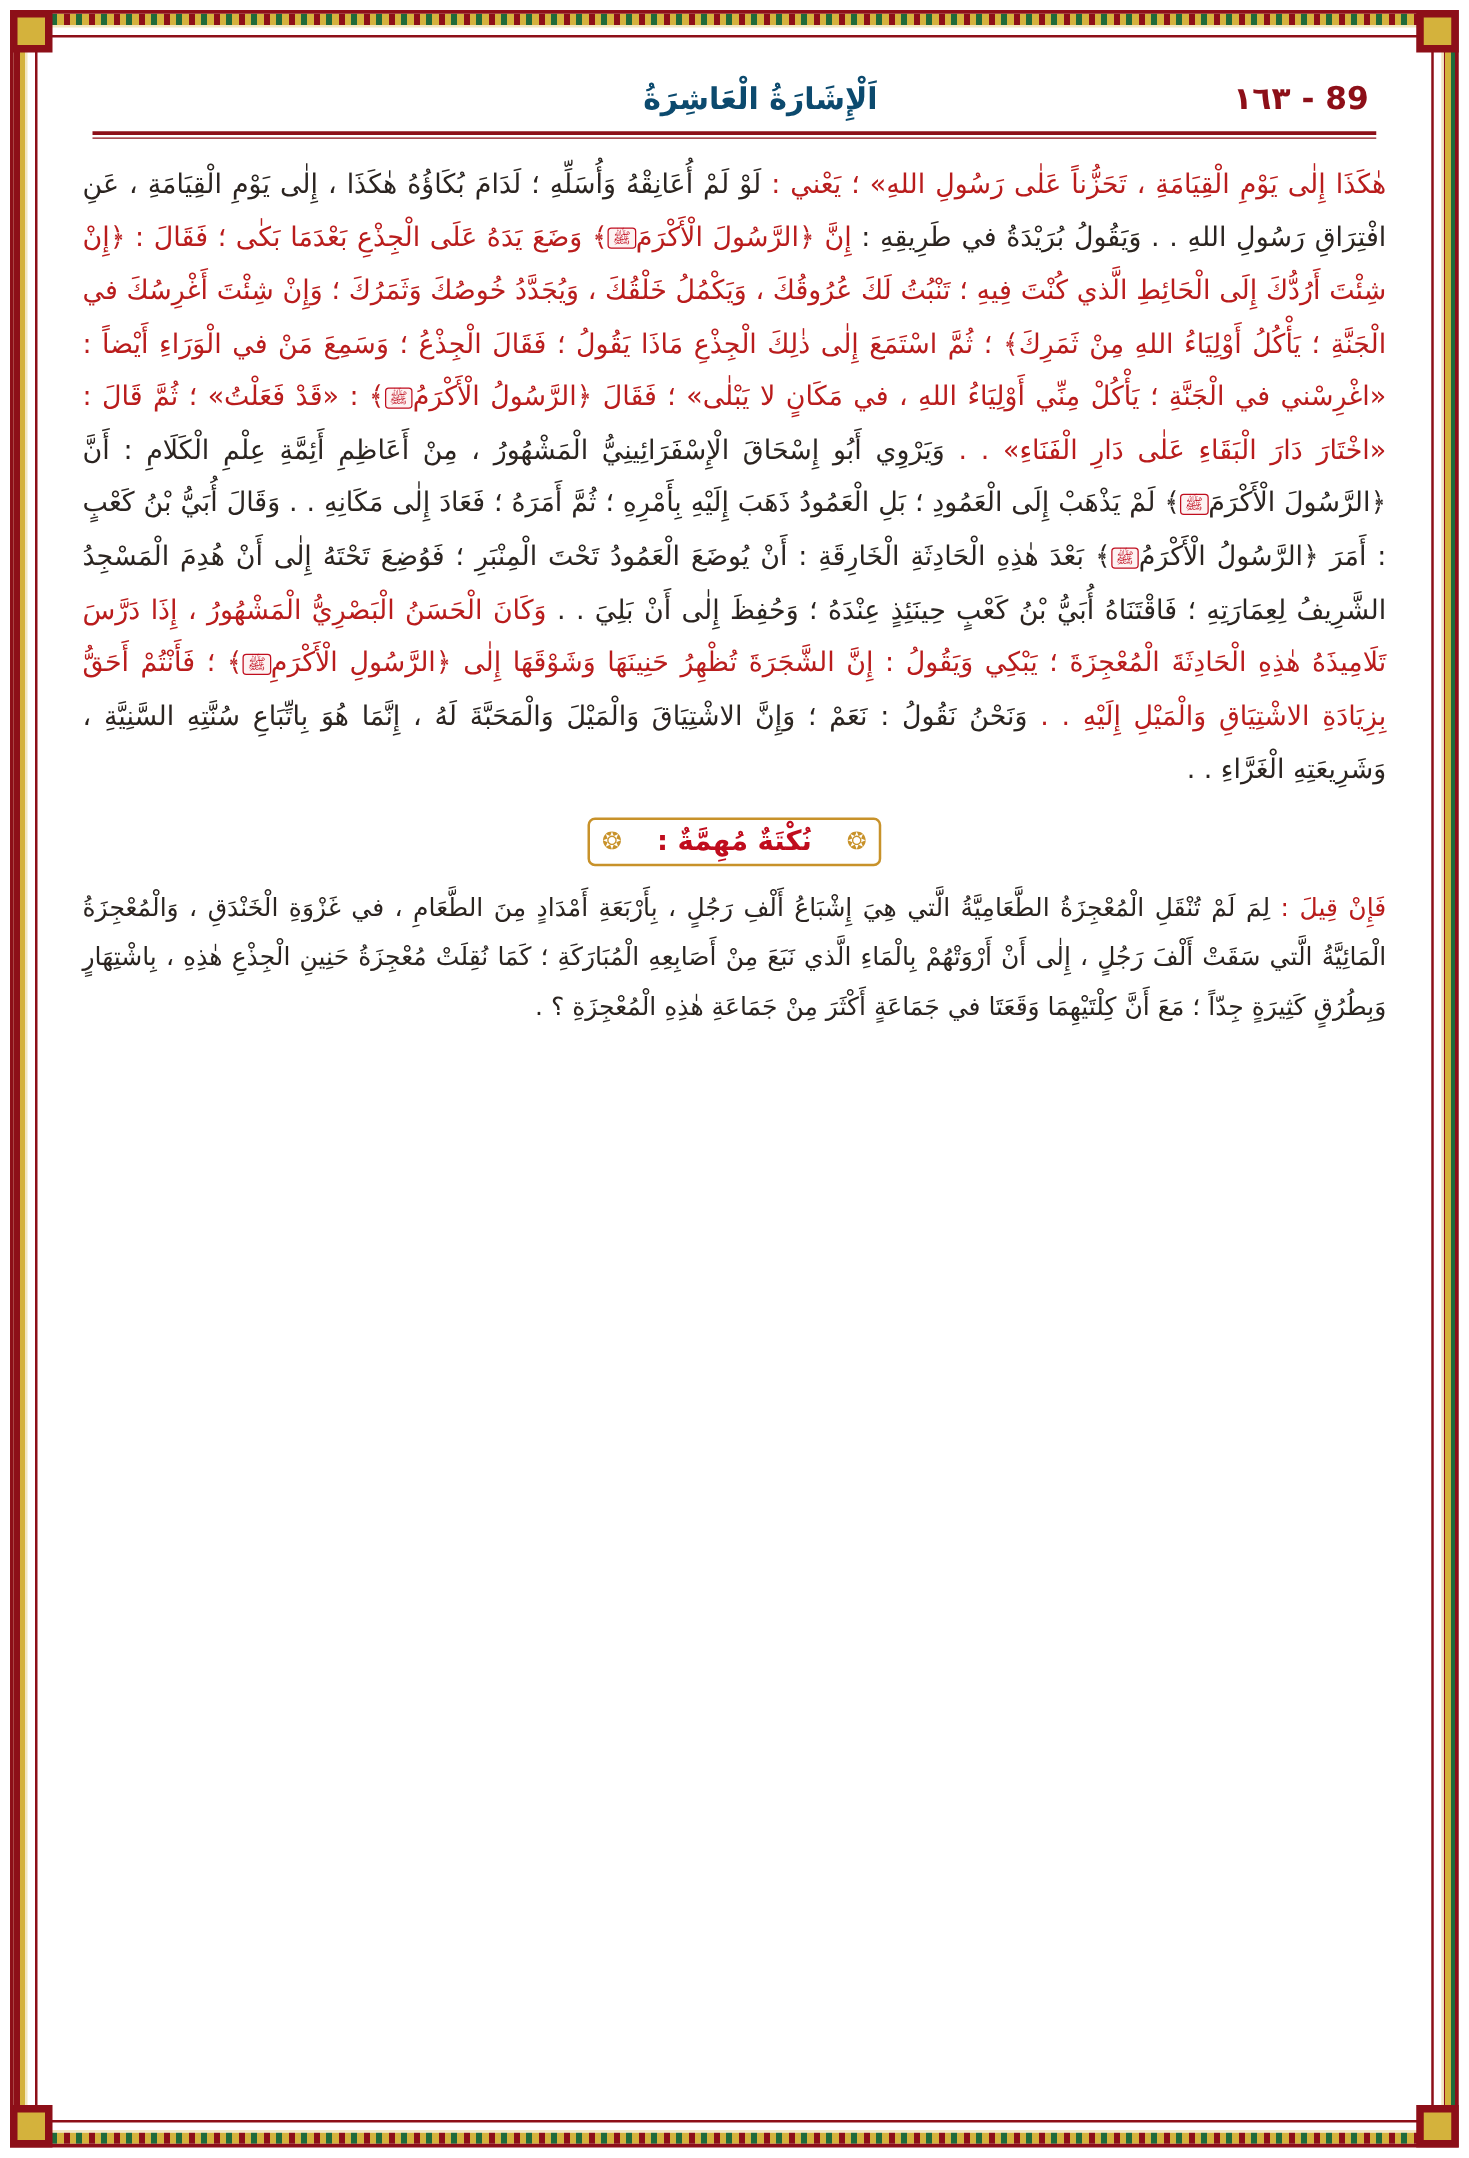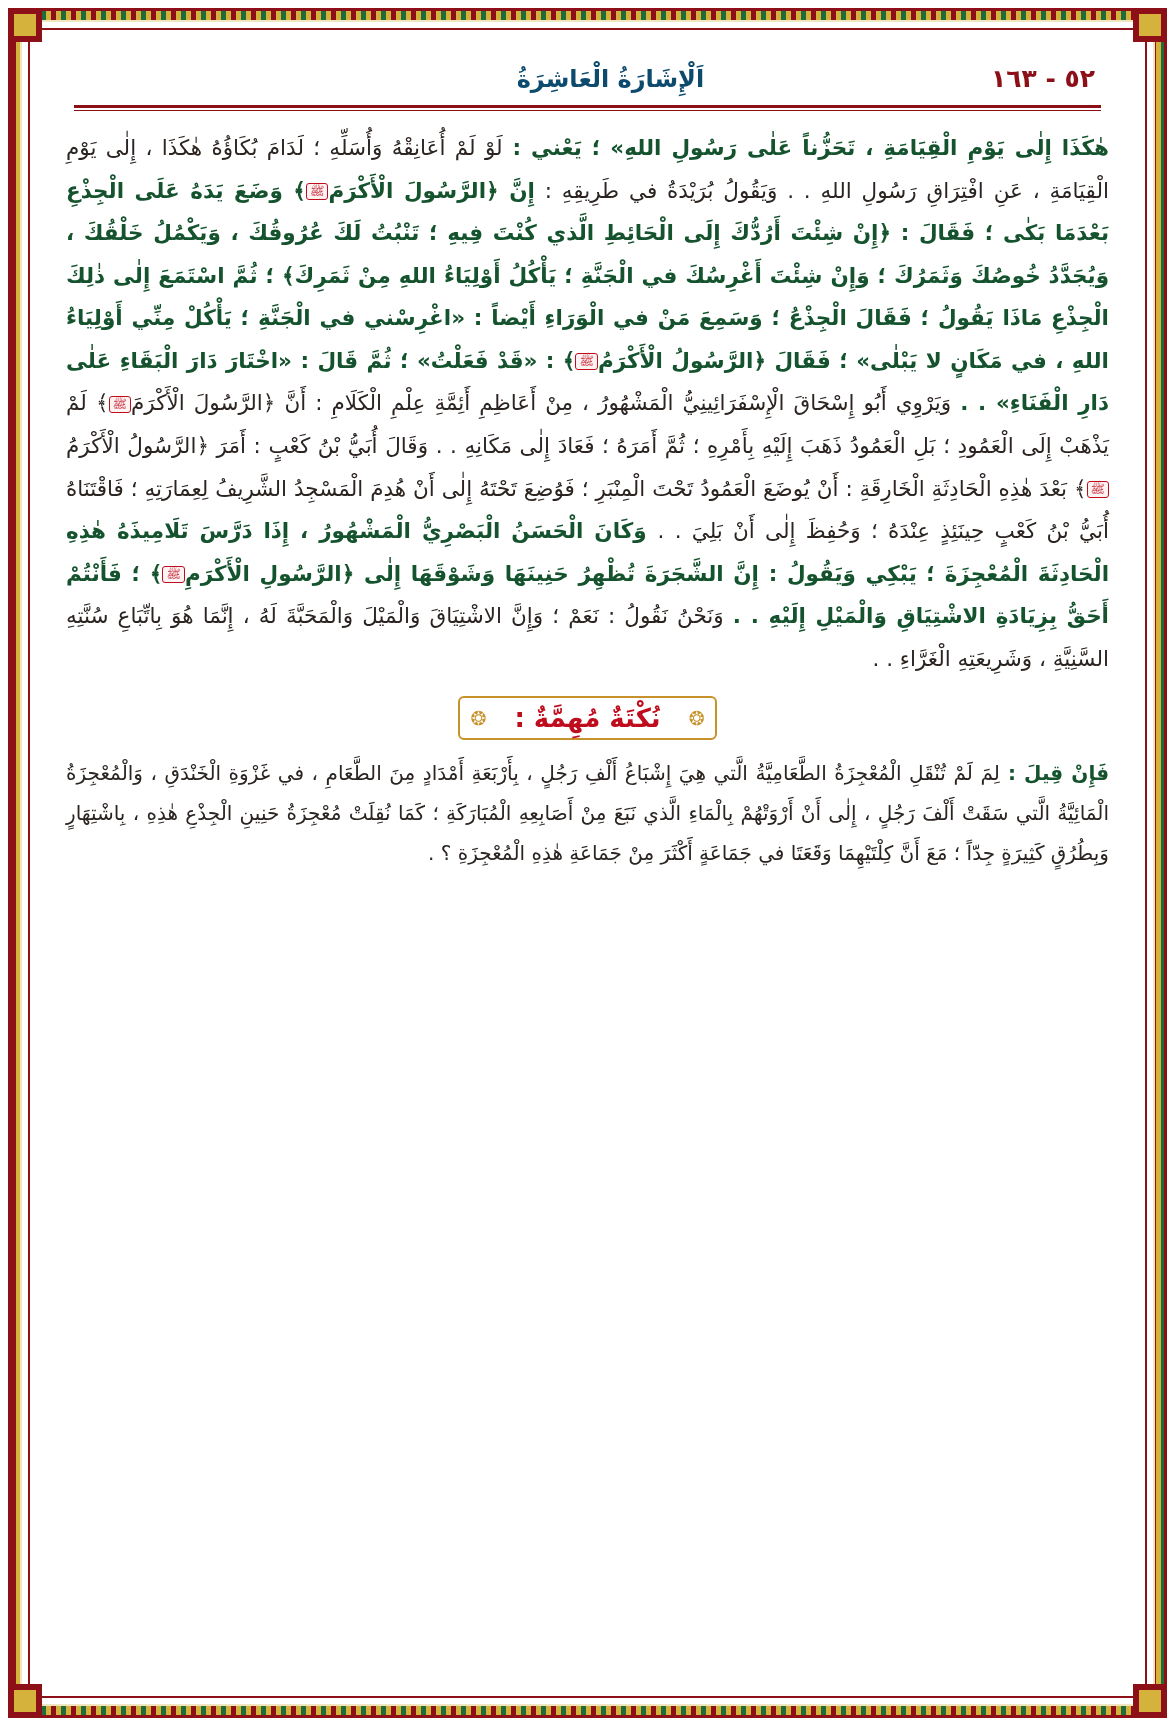--- a/index.html
+++ b/index.html
@@ -127,22 +127,22 @@
     direction: rtl;
     text-align: justify;
     font-size: 21.5px;
     line-height: 1.98;
     color: #231f20;
   }
   .body-text p {
     margin: 0;
   }
   .red {
-    color: #14532d;
-    font-weight: bold;
+    color: #b91c1c;
+    font-weight: normal;
   }
   .dark {
     color: #2b2420;
   }
   .sallam {
     display: inline-block;
     font-size: 12px;
     color: #c00d1e;
     border: 1px solid #c00d1e;
     border-radius: 3px;
@@ -173,21 +173,21 @@
     position: absolute;
     top: 50%;
     transform: translateY(-50%);
     color: #c8922a;
     font-size: 19px;
   }
   .cartouche::before { right: 10px; }
   .cartouche::after  { left: 10px; }
   .cartouche .heading-text {
     color: #c00d1e;
-    font-size: 26px;
+    font-size: 22px;
     font-weight: bold;
     white-space: nowrap;
   }
 
   
   .tail-text {
     direction: rtl;
     text-align: justify;
     font-size: 20px;
     line-height: 1.98;
@@ -204,21 +204,21 @@
   <div class="border-mid"></div>
   <div class="border-inner"></div>
   <div class="corner tl"></div>
   <div class="corner tr"></div>
   <div class="corner bl"></div>
   <div class="corner br"></div>
 
   <div class="content">
 
     <div class="header">
-      <div class="page-number">٥٢ - ١٦٣</div>
+      <div class="page-number">89 - ١٦٣</div>
       <div class="header-title">اَلْإِشَارَةُ الْعَاشِرَةُ</div>
       <div class="header-spacer"></div>
     </div>
     <div class="header-rule"></div>
 
     <div class="body-text">
       <p id="p1"><span class="red">هٰكَذَا إِلٰى يَوْمِ الْقِيَامَةِ ، تَحَزُّناً عَلٰى رَسُولِ اللهِ» ؛ يَعْني : </span><span class="dark">لَوْ لَمْ أُعَانِقْهُ وَأُسَلِّهِ ؛ لَدَامَ بُكَاؤُهُ هٰكَذَا ، إِلٰى يَوْمِ الْقِيَامَةِ ، عَنِ افْتِرَاقِ رَسُولِ اللهِ . . وَيَقُولُ بُرَيْدَةُ في طَرِيقِهِ : </span><span class="red">إِنَّ ﴿الرَّسُولَ الْأَكْرَمَ</span><span class="sallam">ﷺ</span><span class="red">﴾ وَضَعَ يَدَهُ عَلَى الْجِذْعِ بَعْدَمَا بَكٰى ؛ فَقَالَ : ﴿إِنْ شِئْتَ أَرُدُّكَ إِلَى الْحَائِطِ الَّذي كُنْتَ فِيهِ ؛ تَنْبُتُ لَكَ عُرُوقُكَ ، وَيَكْمُلُ خَلْقُكَ ، وَيُجَدَّدُ خُوصُكَ وَثَمَرُكَ ؛ وَإِنْ شِئْتَ أَغْرِسُكَ في الْجَنَّةِ ؛ يَأْكُلُ أَوْلِيَاءُ اللهِ مِنْ ثَمَرِكَ﴾ ؛ ثُمَّ اسْتَمَعَ إِلٰى ذٰلِكَ الْجِذْعِ مَاذَا يَقُولُ ؛ فَقَالَ الْجِذْعُ ؛ وَسَمِعَ مَنْ في الْوَرَاءِ أَيْضاً : «اغْرِسْني في الْجَنَّةِ ؛ يَأْكُلْ مِنِّي أَوْلِيَاءُ اللهِ ، في مَكَانٍ لا يَبْلٰى» ؛ فَقَالَ ﴿الرَّسُولُ الْأَكْرَمُ</span><span class="sallam">ﷺ</span><span class="red">﴾ : «قَدْ فَعَلْتُ» ؛ ثُمَّ قَالَ : «اخْتَارَ دَارَ الْبَقَاءِ عَلٰى دَارِ الْفَنَاءِ» . .</span><span class="dark"> وَيَرْوِي أَبُو إِسْحَاقَ الْإِسْفَرَائِينِيُّ الْمَشْهُورُ ، مِنْ أَعَاظِمِ أَئِمَّةِ عِلْمِ الْكَلَامِ : أَنَّ ﴿الرَّسُولَ الْأَكْرَمَ</span><span class="sallam">ﷺ</span><span class="dark">﴾ لَمْ يَذْهَبْ إِلَى الْعَمُودِ ؛ بَلِ الْعَمُودُ ذَهَبَ إِلَيْهِ بِأَمْرِهِ ؛ ثُمَّ أَمَرَهُ ؛ فَعَادَ إِلٰى مَكَانِهِ . . وَقَالَ أُبَيُّ بْنُ كَعْبٍ : أَمَرَ ﴿الرَّسُولُ الْأَكْرَمُ</span><span class="sallam">ﷺ</span><span class="dark">﴾ بَعْدَ هٰذِهِ الْحَادِثَةِ الْخَارِقَةِ : أَنْ يُوضَعَ الْعَمُودُ تَحْتَ الْمِنْبَرِ ؛ فَوُضِعَ تَحْتَهُ إِلٰى أَنْ هُدِمَ الْمَسْجِدُ الشَّرِيفُ لِعِمَارَتِهِ ؛ فَاقْتَنَاهُ أُبَيُّ بْنُ كَعْبٍ حِينَئِذٍ عِنْدَهُ ؛ وَحُفِظَ إِلٰى أَنْ بَلِيَ . .</span><span class="red"> وَكَانَ الْحَسَنُ الْبَصْرِيُّ الْمَشْهُورُ ، إِذَا دَرَّسَ تَلَامِيذَهُ هٰذِهِ الْحَادِثَةَ الْمُعْجِزَةَ ؛ يَبْكِي وَيَقُولُ : إِنَّ الشَّجَرَةَ تُظْهِرُ حَنِينَهَا وَشَوْقَهَا إِلٰى ﴿الرَّسُولِ الْأَكْرَمِ</span><span class="sallam">ﷺ</span><span class="red">﴾ ؛ فَأَنْتُمْ أَحَقُّ بِزِيَادَةِ الاشْتِيَاقِ وَالْمَيْلِ إِلَيْهِ . .</span><span class="dark"> وَنَحْنُ نَقُولُ : نَعَمْ ؛ وَإِنَّ الاشْتِيَاقَ وَالْمَيْلَ وَالْمَحَبَّةَ لَهُ ، إِنَّمَا هُوَ بِاتِّبَاعِ سُنَّتِهِ السَّنِيَّةِ ، وَشَرِيعَتِهِ الْغَرَّاءِ . .</span></p>
     </div>
 
     <div class="section-heading-wrap">

